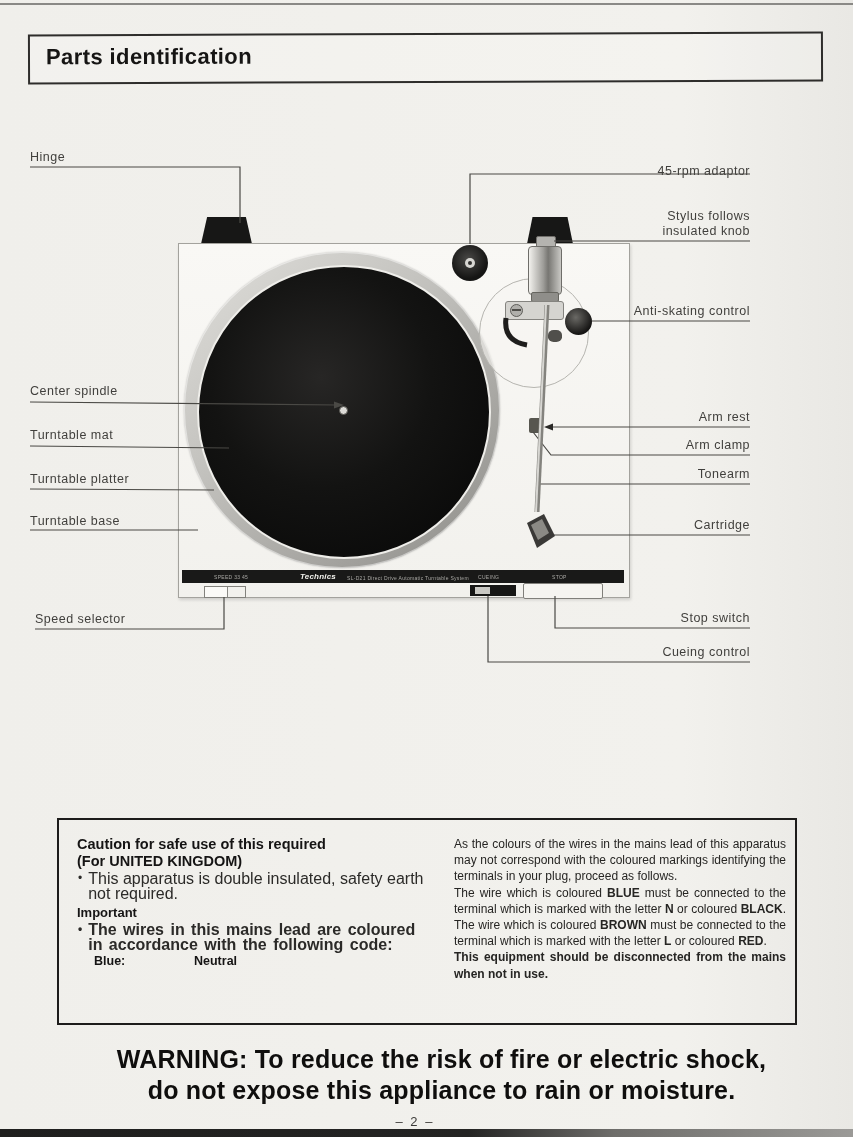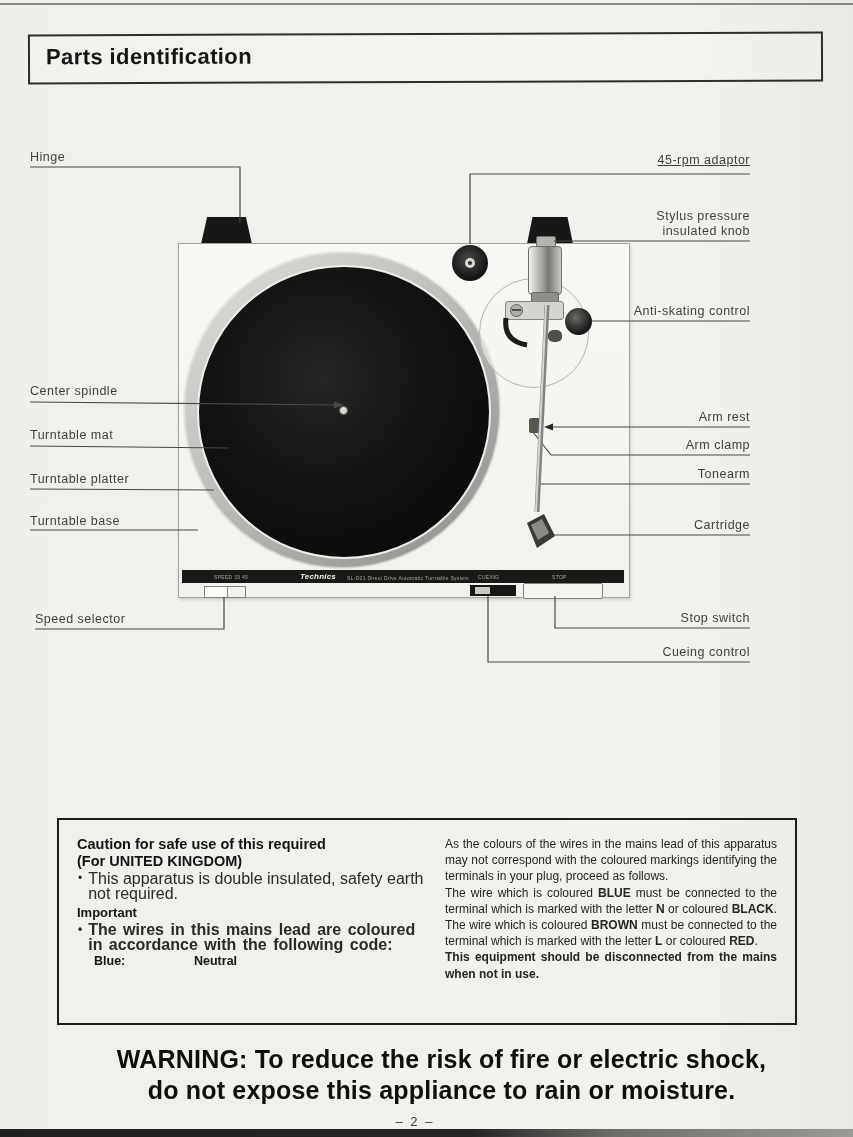--- a/index.html
+++ b/index.html
@@ -70,21 +70,21 @@
   
   .caution-box{position:absolute;left:57px;top:818px;width:736px;height:203px;border:2px solid #1d1c1b;}
   .caution-left{position:absolute;left:18px;top:16px;width:352px;}
   .caution-left h2{margin:0;font-size:14.5px;line-height:17px;color:#151414;}
   .sub-head{font-size:13px;font-weight:bold;margin:4px 0 2px 0;color:#151414;}
   .bullet-row{display:flex;font-size:16px;line-height:15px;margin:1px 0;}
   .bullet-row::before{content:"\2022";margin:0 6px 0 1px;font-size:12px;}
   .bullet-row.bold{font-weight:bold;word-spacing:2px;}
   .wire-row{display:grid;grid-template-columns:100px 1fr;margin-left:17px;font-size:12.5px;
         font-weight:bold;line-height:16px;color:#151414;}
-  .caution-right{position:absolute;left:386px;top:16px;width:332px;font-size:12px;line-height:16.2px;
+  .caution-right{position:absolute;left:395px;top:16px;width:332px;font-size:12px;line-height:16.2px;
         text-align:justify;color:#262523;}
   .caution-right p{margin:0;}
   .caution-right p.bold{font-weight:bold;}
 
   
   .warning{position:absolute;left:15px;top:1044px;width:853px;text-align:center;font-weight:bold;
         font-size:25px;line-height:31px;color:#0f0e0d;letter-spacing:.2px;}
   .page-number{position:absolute;left:0;top:1114px;width:830px;text-align:center;font-size:13px;
         letter-spacing:2px;color:#3c3b39;}
 </style>
@@ -132,22 +132,22 @@
     <div class="stop-btn"></div>
   </div>
 
   <div class="callout-label" style="left:30px;top:150px;">Hinge</div>
   <div class="callout-label" style="left:30px;top:384px;">Center spindle</div>
   <div class="callout-label" style="left:30px;top:428px;">Turntable mat</div>
   <div class="callout-label" style="left:30px;top:472px;">Turntable platter</div>
   <div class="callout-label" style="left:30px;top:514px;">Turntable base</div>
   <div class="callout-label" style="left:35px;top:612px;">Speed selector</div>
 
-  <div class="callout-label right" style="top:153px;text-decoration:underline;">45-rpm adaptor</div>
-  <div class="callout-label right" style="top:209px;">Stylus pressure</div>
+  <div class="callout-label right" style="top:164px;">45-rpm adaptor</div>
+  <div class="callout-label right" style="top:209px;">Stylus follows</div>
   <div class="callout-label right" style="top:224px;">insulated knob</div>
   <div class="callout-label right" style="top:304px;">Anti-skating control</div>
   <div class="callout-label right" style="top:410px;">Arm rest</div>
   <div class="callout-label right" style="top:438px;">Arm clamp</div>
   <div class="callout-label right" style="top:467px;">Tonearm</div>
   <div class="callout-label right" style="top:518px;">Cartridge</div>
   <div class="callout-label right" style="top:611px;">Stop switch</div>
   <div class="callout-label right" style="top:645px;">Cueing control</div>
 
   <svg class="lines-overlay" width="853" height="1137" viewBox="0 0 853 1137">

